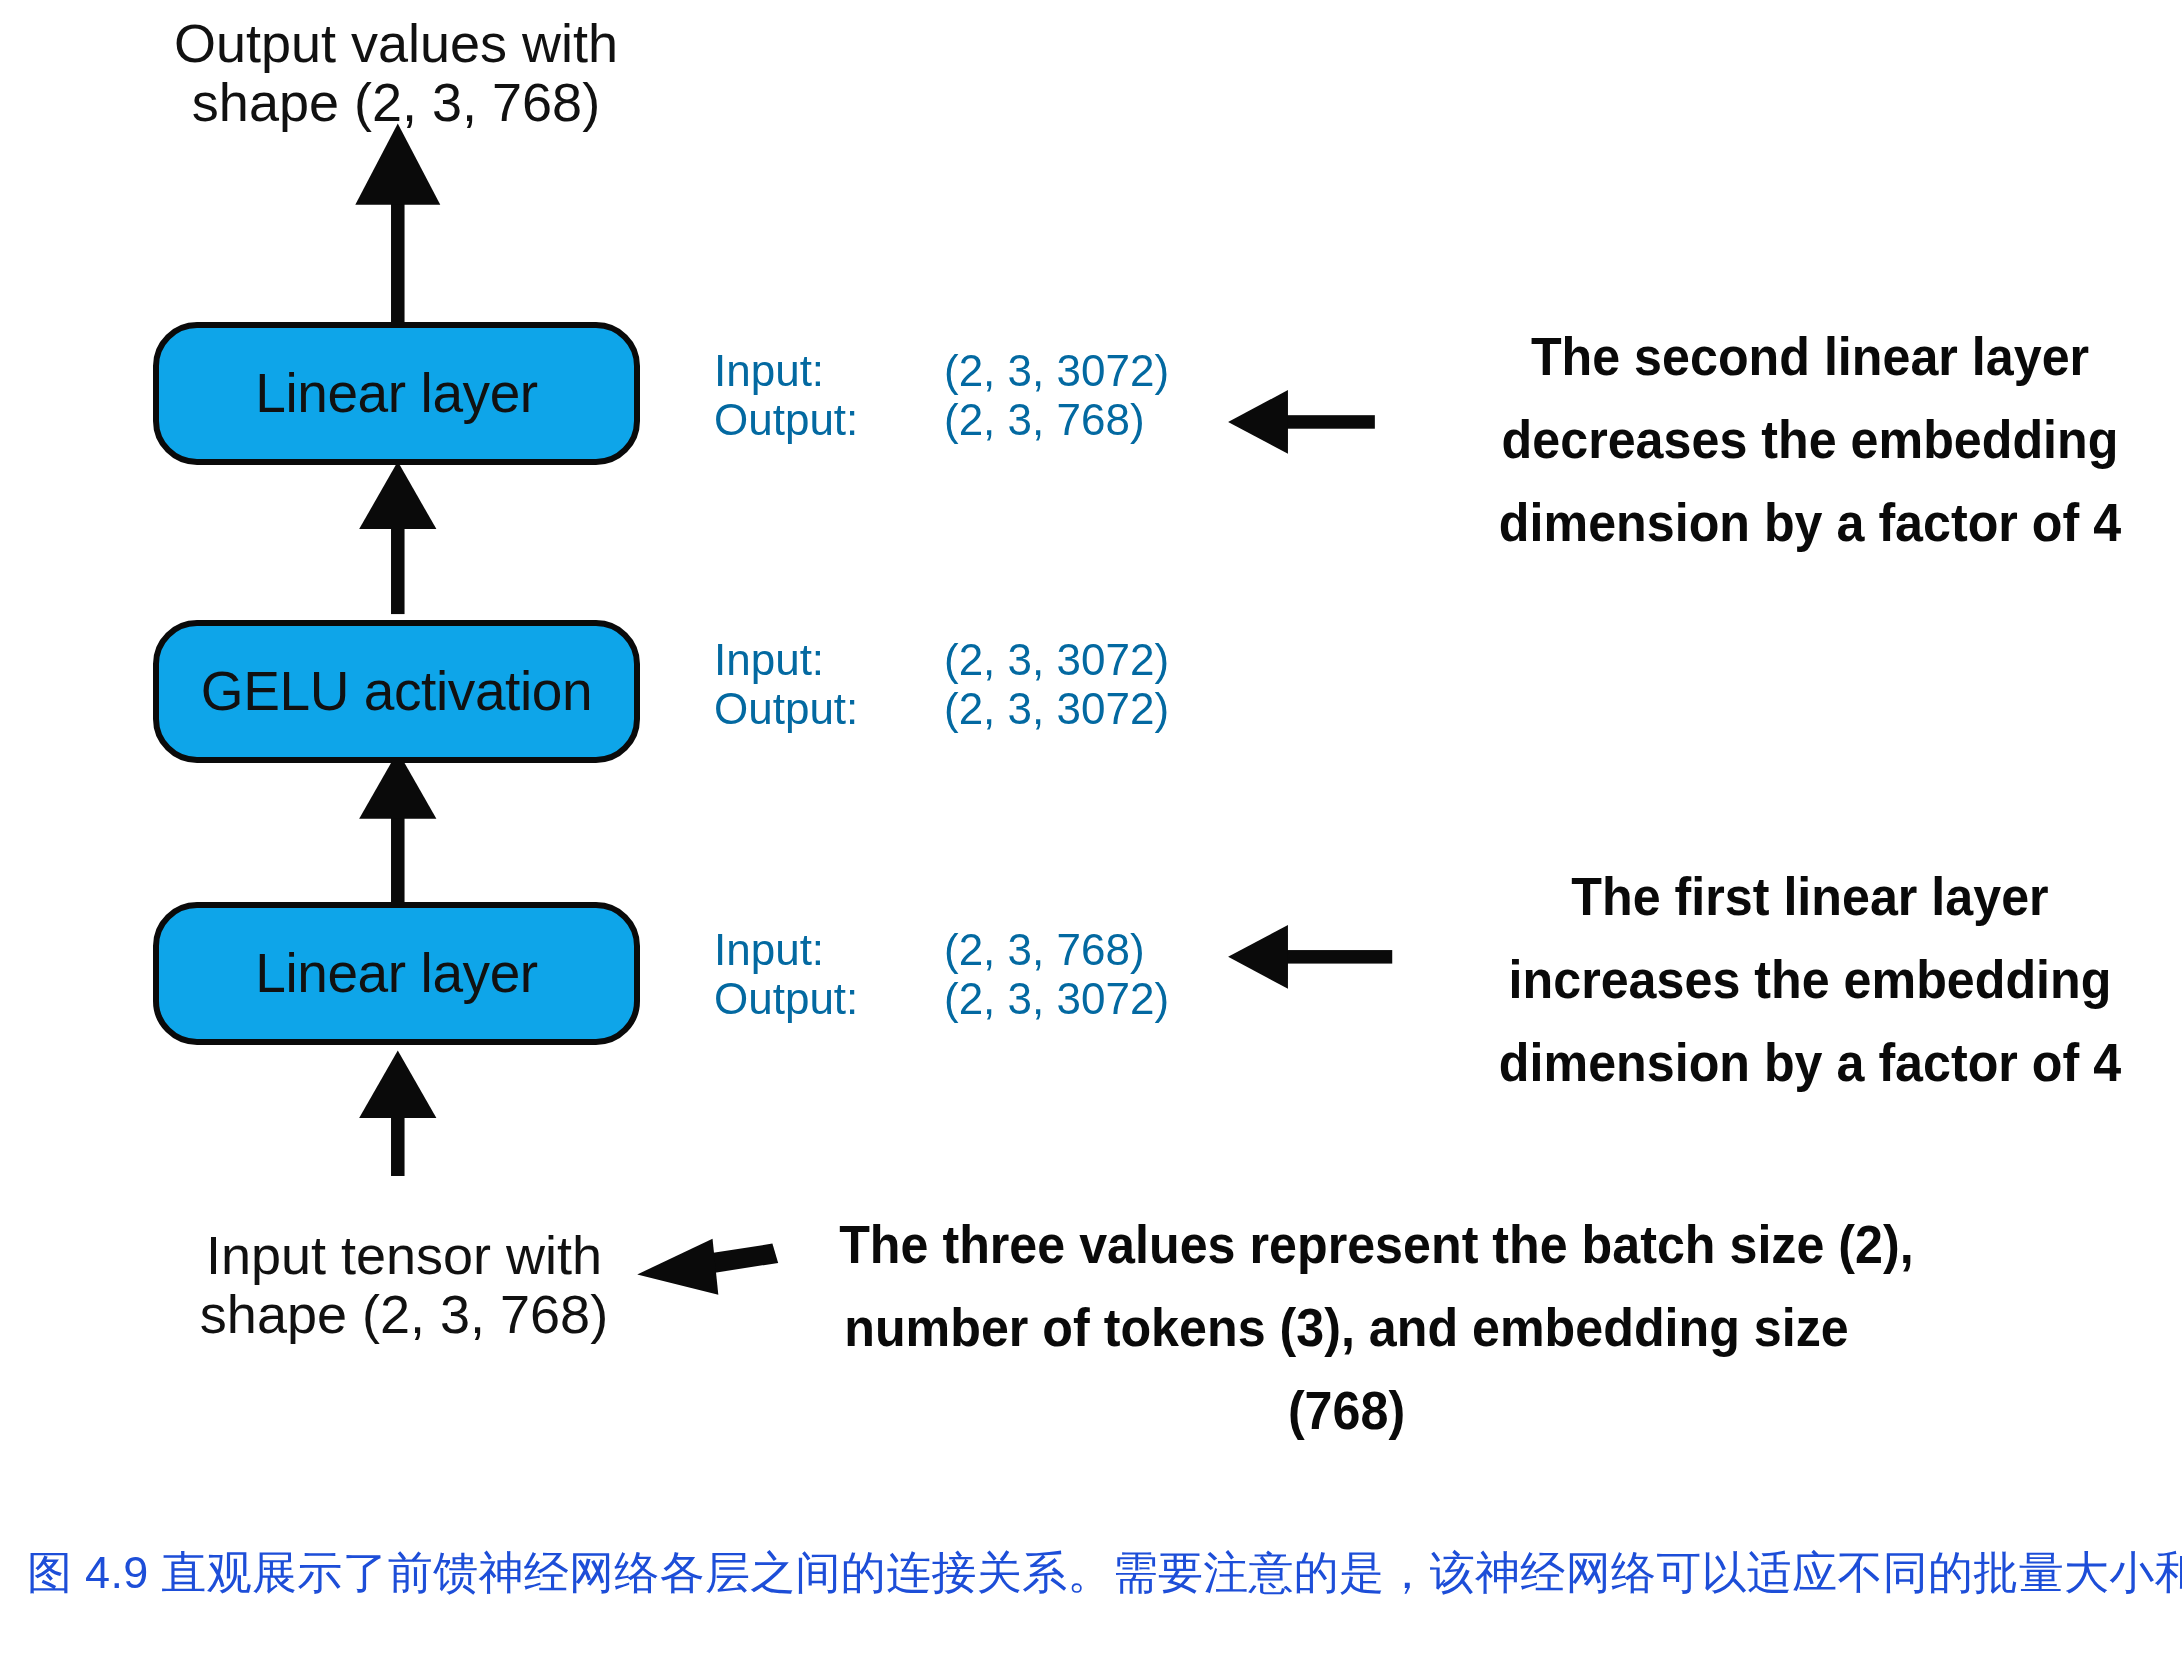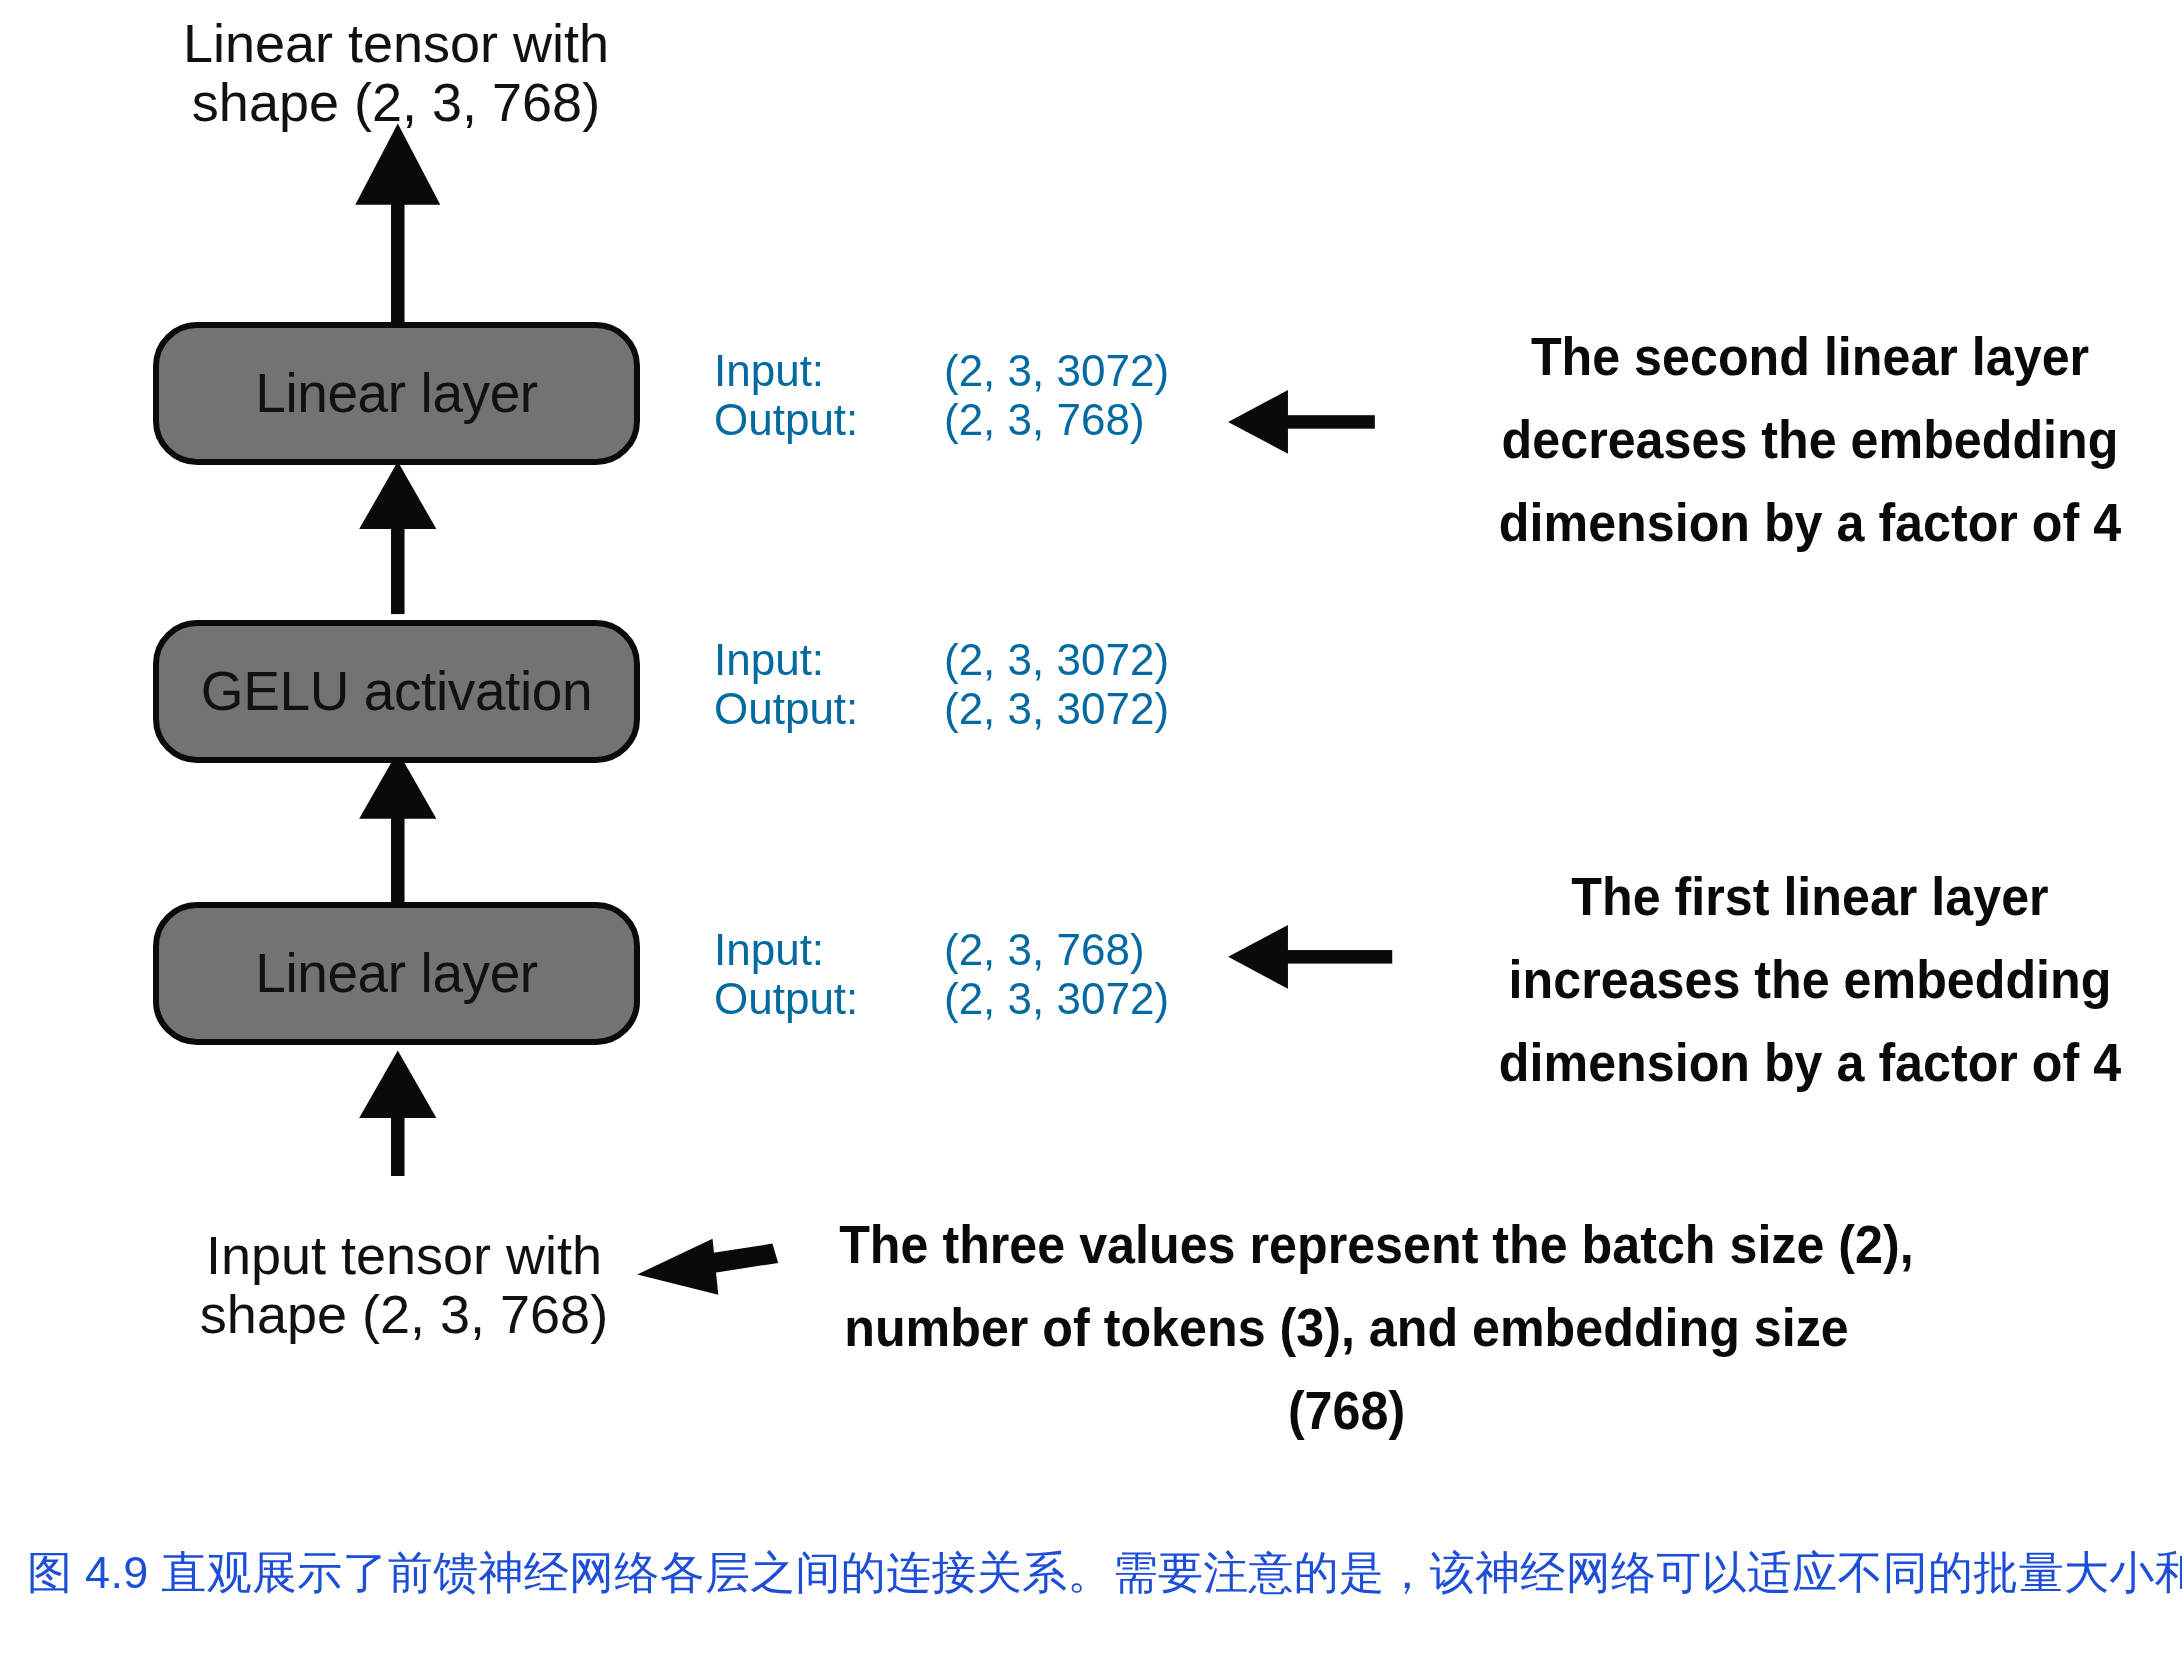--- a/index.html
+++ b/index.html
@@ -30,21 +30,21 @@
     height: 1680px;
     pointer-events: none;
   }
 
   
   .flow-box {
     position: absolute;
     box-sizing: border-box;
     border: 6.8px solid #0a0a0a;
     border-radius: 44px;
-    background: #737373;
+    background: #0ea5e9;
     display: flex;
     align-items: center;
     justify-content: center;
   }
   .flow-box-label {
     font-family: "Liberation Sans", "DejaVu Sans", sans-serif;
     font-size: 55px;
     font-weight: 400;
     letter-spacing: -0.4px;
     color: #111111;
@@ -160,21 +160,21 @@
       <polygon points="1272,991 1334,958 1334,1024" fill="#0a0a0a"></polygon>
     </g>
 
     <g>
       <polygon points="800,1288 806,1308 716,1322 710,1302" fill="#0a0a0a"></polygon>
       <polygon points="660,1320 738,1283 744,1341" fill="#0a0a0a"></polygon>
     </g>
   </svg>
 
   <div class="tensor-label label-output">
-    <span class="ln">Linear tensor with</span>
+    <span class="ln">Output values with</span>
     <span class="ln">shape (2, 3, 768)</span>
   </div>
 
   <div class="tensor-label label-input">
     <span class="ln">Input tensor with</span>
     <span class="ln">shape (2, 3, 768)</span>
   </div>
 
   <div class="flow-box box-linear-top">
     <span class="flow-box-label">Linear layer</span>

